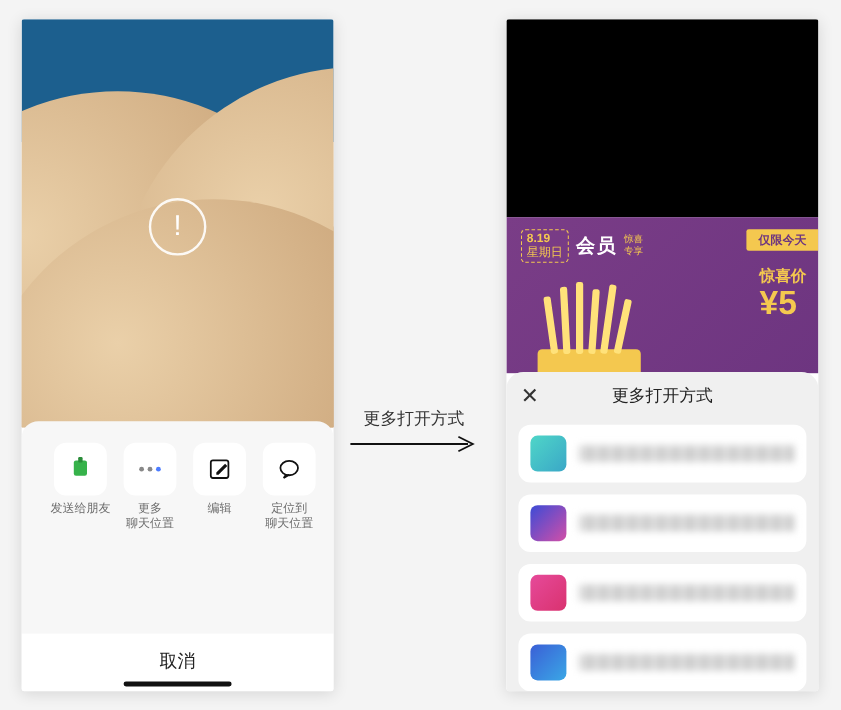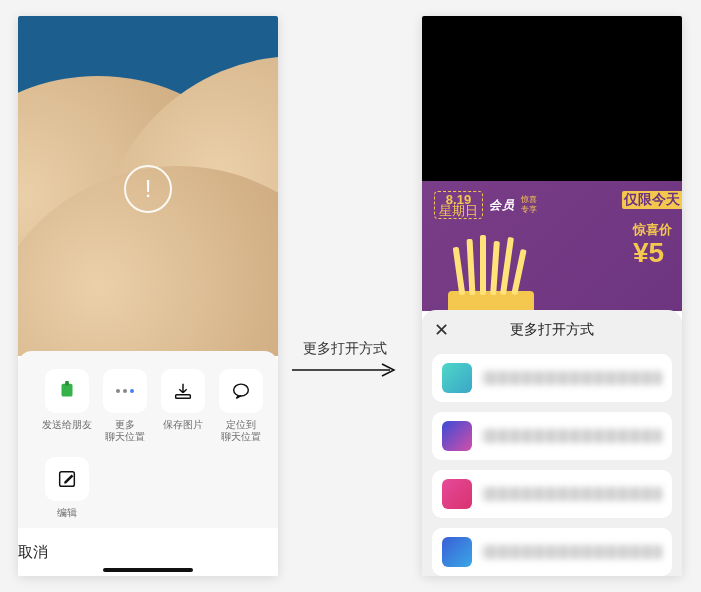--- a/index.html
+++ b/index.html
@@ -50,46 +50,46 @@
     display:grid;grid-template-columns:repeat(4,1fr);row-gap:14px;
   }
   .tile { display:flex;flex-direction:column;align-items:center;gap:6px;}
   .tile-ico {
     width:44px;height:44px;background:#fff;border-radius:10px;
     display:flex;align-items:center;justify-content:center;
   }
   .tile-lbl { font-size:10px;color:#6d6d6d;text-align:center;line-height:12px;white-space:pre-line;}
   .cancel {
     position:absolute;left:0;right:0;bottom:0;height:48px;line-height:48px;
-    font-size:15px;color:#222;background:#fff;
+    text-align:center;font-size:15px;color:#222;background:#fff;
   }
   .home-ind {
     position:absolute;left:50%;bottom:4px;transform:translateX(-50%);
     width:90px;height:4px;border-radius:3px;background:#111;
   }
 
   
   .rp-black { position:absolute;inset:0 0 auto 0;height:165px;background:#000;}
   .rp-promo {
     position:absolute;left:0;right:0;top:165px;height:130px;
     background:linear-gradient(135deg,#7a3d87 0%,#6d3580 100%);
     overflow:hidden;
   }
   .badge {
     position:absolute;left:12px;top:10px;display:flex;align-items:center;gap:6px;
   }
   .badge-date {
     border:1.5px dashed #f4c84f;color:#f4c84f;border-radius:4px;
-    padding:2px 4px;font-size:13px;line-height:11px;text-align:center;
-  }
-  .badge-txt { color:#fff;font-size:12px;font-weight:700;letter-spacing:1px;font-style:italic;}
+    padding:2px 4px;font-size:10px;line-height:11px;
+  }
+  .badge-txt { color:#fff;font-size:16px;font-weight:700;letter-spacing:1px;}
   .badge-sub { display:inline-flex;flex-direction:column;font-size:8px;color:#f4c84f;line-height:10px;}
   .price-ribbon {
     position:absolute;right:0;top:10px;width:60px;height:18px;
-    background:#f4c84f;color:#6d3580;font-size:14px;font-weight:700;
+    background:#f4c84f;color:#6d3580;font-size:10px;font-weight:700;
     display:flex;align-items:center;justify-content:center;border-radius:2px 0 0 2px;
   }
   .price-block {
     position:absolute;right:10px;top:40px;text-align:left;
   }
   .price-t1 { color:#f4c84f;font-size:13px;font-weight:700;}
   .price-t2 { color:#f4c84f;font-size:28px;font-weight:800;line-height:28px;}
   .fries {
     position:absolute;left:26px;bottom:-28px;width:86px;height:86px;
   }
@@ -168,44 +168,35 @@
               <circle cx="18" cy="5" r="2" fill="#4c7cff"></circle>
             </svg>
         </div>
         <div class="tile-lbl">更多
 聊天位置</div>
       </div>
 
       <div class="tile">
         <div class="tile-ico">
           <svg width="22" height="22" viewBox="0 0 24 24" fill="none" stroke="#111" stroke-width="1.6">
-              <path d="M12 4v10m0 0l-4-4m4 4l4-4"></path>
-              <rect x="4" y="16" width="16" height="4" rx="1"></rect>
-            </svg>
-        </div>
-        <div class="tile-lbl">保存图片</div>
+              <rect x="4" y="4" width="16" height="16" rx="2"></rect>
+              <path d="M9 15l8-8 2 2-8 8H9v-2z" fill="#111" stroke="none"></path>
+            </svg>
+        </div>
+        <div class="tile-lbl">编辑</div>
       </div>
       <div class="tile">
         <div class="tile-ico">
           <svg width="22" height="22" viewBox="0 0 24 24" fill="none" stroke="#111" stroke-width="1.6">
               <ellipse cx="12" cy="11" rx="8" ry="6.5"></ellipse>
               <path d="M9 17l-2 3 5-3"></path>
             </svg>
         </div>
         <div class="tile-lbl">定位到
 聊天位置</div>
-      </div>
-      <div class="tile">
-        <div class="tile-ico">
-          <svg width="22" height="22" viewBox="0 0 24 24" fill="none" stroke="#111" stroke-width="1.6">
-              <rect x="4" y="4" width="16" height="16" rx="2"></rect>
-              <path d="M9 15l8-8 2 2-8 8H9v-2z" fill="#111" stroke="none"></path>
-            </svg>
-        </div>
-        <div class="tile-lbl">编辑</div>
       </div>
     </div>
     <div class="cancel">取消</div>
     <div class="home-ind"></div>
   </div>
 </div>
 
 <div class="phone phone-right">
   <div class="rp-black"></div>
   <div class="rp-promo">

